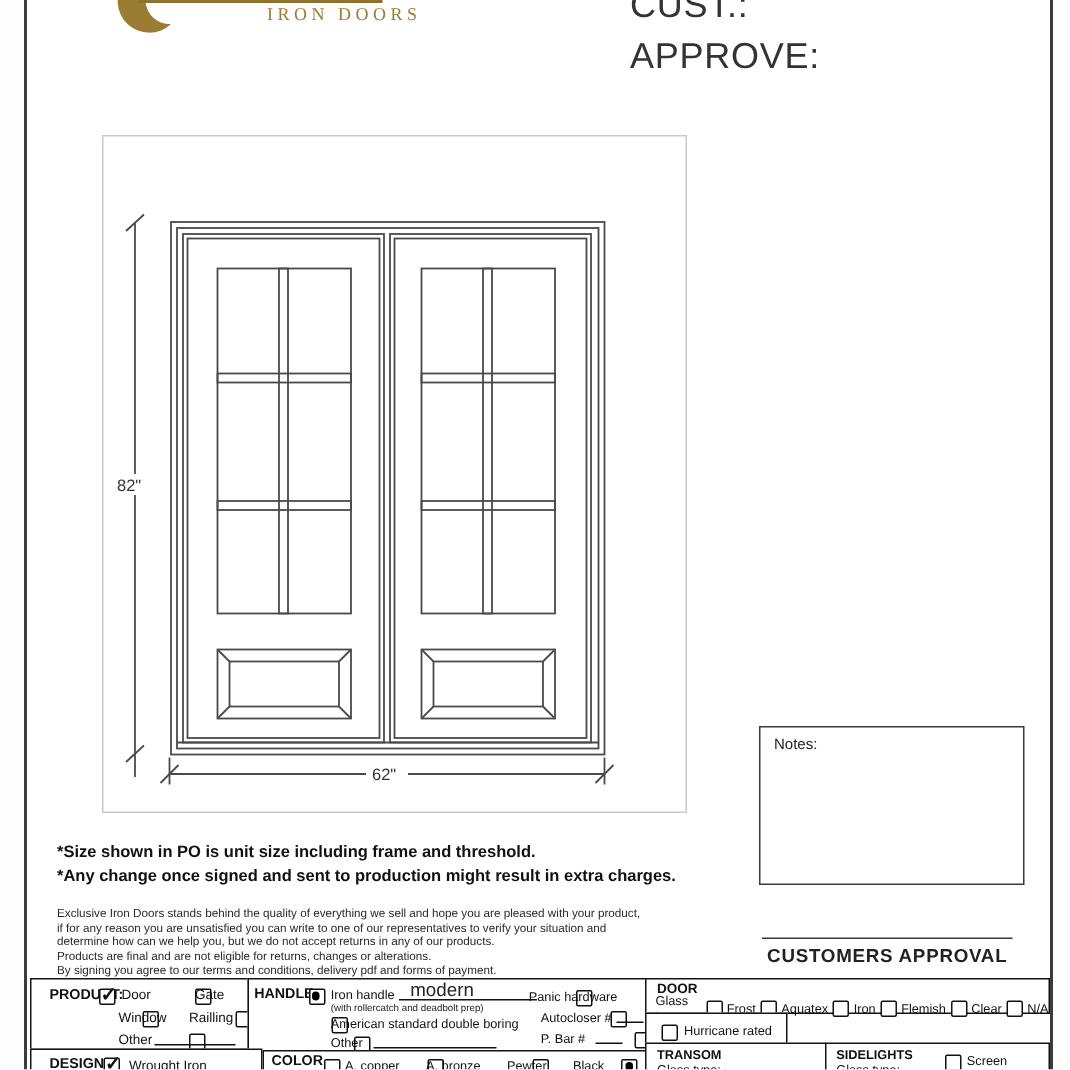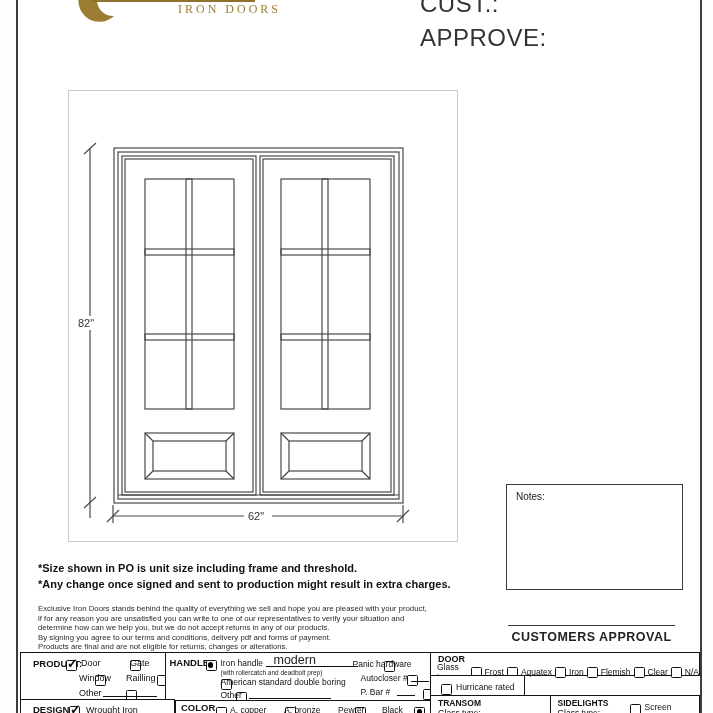--- a/index.html
+++ b/index.html
@@ -111,22 +111,22 @@
   <div class="notes">
     <span class="notes-label">Notes:</span>
   </div>
 
   <div class="bold-line" style="top:546px">*Size shown in PO is unit size including frame and threshold.</div>
   <div class="bold-line" style="top:562px">*Any change once signed and sent to production might result in extra charges.</div>
   <div class="smalls">
     <div>Exclusive Iron Doors stands behind the quality of everything we sell and hope you are pleased with your product,</div>
     <div>if for any reason you are unsatisfied you can write to one of our representatives to verify your situation and</div>
     <div>determine how can we help you, but we do not accept returns in any of our products.</div>
+    <div>Products are final and are not eligible for returns, changes or alterations.</div>
     <div>By signing you agree to our terms and conditions, delivery pdf and forms of payment.</div>
-    <div>Products are final and are not eligible for returns, changes or alterations.</div>
   </div>
 
   <div class="sigline"></div>
   <div class="sigtext">CUSTOMERS APPROVAL</div>
 
   <div class="cell" style="left:20px;top:652px;width:146px;height:48px">
     <span class="hdr abs" style="left:12px;top:5px">PRODUCT:</span>
     <span class="cb check abs on" style="left:45px;top:4px"></span>
     <span class="lb abs" style="left:60px;top:5px">Door</span>
     <span class="cb check abs" style="left:94px;top:4px"></span>

